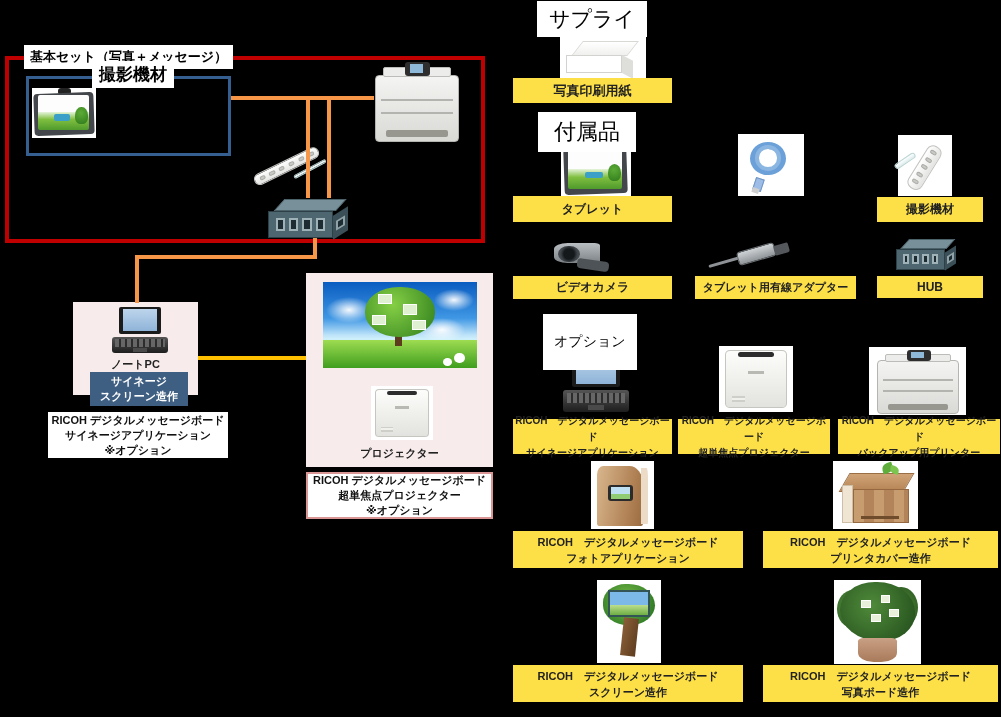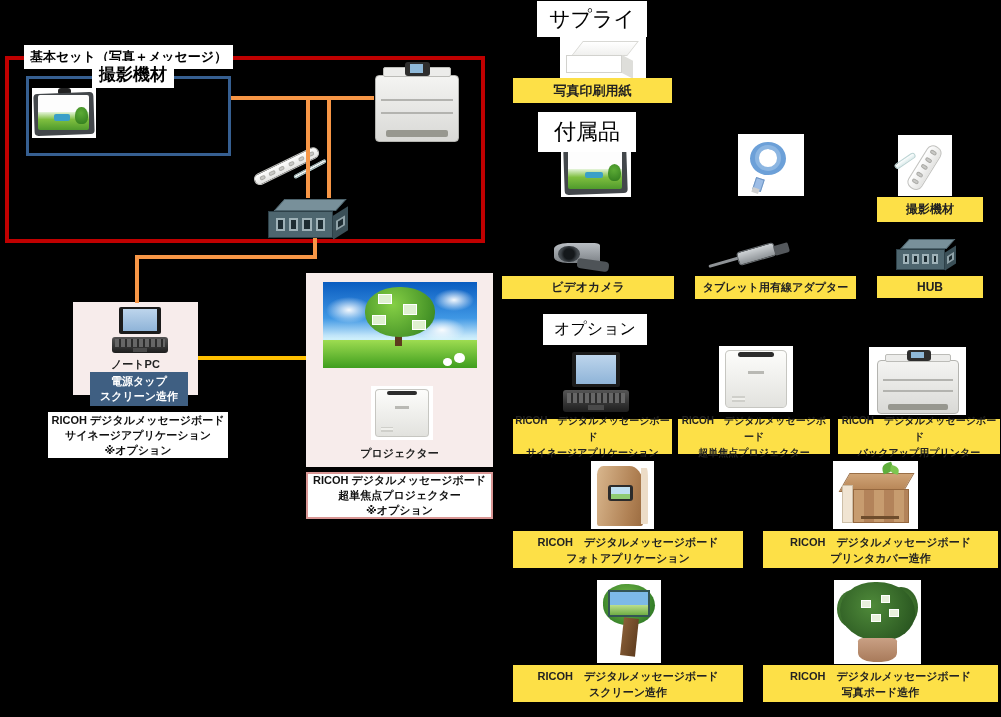--- a/index.html
+++ b/index.html
@@ -209,21 +209,21 @@
           <i></i>
         </div>
       <div class="lp-base">
           <div class="lp-keys"></div>
           <div class="lp-pad"></div>
         </div>
     </div>
   </div>
   <div class="abs" style="left:73px; top:357px; width:125px; text-align:center; color:#222; font-size:11px; font-weight:bold; z-index:3;">ノートPC</div>
   <div class="pink-label two-line" style="left:90px; top:372px; width:98px; height:34px; background:#3F5F82; color:#fff; font-size:11px; line-height:15px; z-index:5;">
-    <span>電源タップ</span>
+    <span>サイネージ</span>
     <span>スクリーン造作</span>
   </div>
   <div class="note-box" style="left:48px; top:412px; width:180px; height:46px;">
     <span>RICOH デジタルメッセージボード</span>
     <span>サイネージアプリケーション</span>
     <span>※オプション</span>
   </div>
 
   <div class="pink-panel" style="left:306px; top:273px; width:187px; height:194px;"></div>
   <div class="img" style="left:323px; top:282px; width:154px; height:86px;">
@@ -274,20 +274,21 @@
   <div class="backing" style="left:561px; top:141px; width:70px; height:56px;"></div>
   <div class="img" style="left:563px; top:144px; width:66px; height:52px; z-index:3;">
     <div class="tablet">
         <div class="tab-cam"></div>
       <div class="tab-frame"></div>
       <div class="tab-screen"></div>
       <div class="tab-tree"></div>
       <div class="tab-btn"></div>
     </div>
   </div>
+  <div class="pink-label" style="left:513px; top:196px; width:159px; height:26px; font-size:12px;">タブレット</div>
 
   <div class="backing" style="left:738px; top:134px; width:66px; height:62px;"></div>
   <div class="img" style="left:740px; top:136px; width:62px; height:58px;">
     <div class="lan">
       <div class="lan-ring"></div>
       <div class="lan-ring2"></div>
       <div class="lan-plug"></div>
       <div class="lan-tip"></div>
     </div>
   </div>
@@ -307,21 +308,21 @@
   </div>
   <div class="pink-label" style="left:877px; top:197px; width:106px; height:25px; font-size:12px;">撮影機材</div>
 
   <div class="img" style="left:548px; top:240px; width:72px; height:32px;">
     <div class="vcam">
       <div class="vc-body"></div>
       <div class="vc-lens"></div>
       <div class="vc-grip"></div>
     </div>
   </div>
-  <div class="pink-label" style="left:502px; top:276px; width:172px; height:23px; font-size:12px;">ビデオカメラ</div>
+  <div class="pink-label" style="left:513px; top:276px; width:159px; height:23px; font-size:12px;">ビデオカメラ</div>
 
   <div class="img" style="left:706px; top:238px; width:92px; height:36px;">
     <div class="adapter">
       <div class="ad-cable"></div>
       <div class="ad-body"></div>
       <div class="ad-end"></div>
     </div>
   </div>
   <div class="pink-label" style="left:695px; top:276px; width:161px; height:23px; font-size:11px;">タブレット用有線アダプター</div>
 
@@ -334,21 +335,21 @@
           <i></i>
           <i></i>
         </div>
       <div class="hub-side">
           <i></i>
         </div>
     </div>
   </div>
   <div class="pink-label" style="left:877px; top:276px; width:106px; height:22px; font-size:12px;">HUB</div>
 
-  <div class="chip" style="left:543px; top:314px; font-size:16px; padding:5px 11px;">オプション</div>
+  <div class="chip" style="left:543px; top:314px; font-size:14px; padding:19px 11px;">オプション</div>
 
   <div class="img" style="left:563px; top:352px; width:66px; height:62px;">
     <div class="laptop">
       <div class="lp-screen">
           <i></i>
         </div>
       <div class="lp-base">
           <div class="lp-keys"></div>
           <div class="lp-pad"></div>
         </div>

